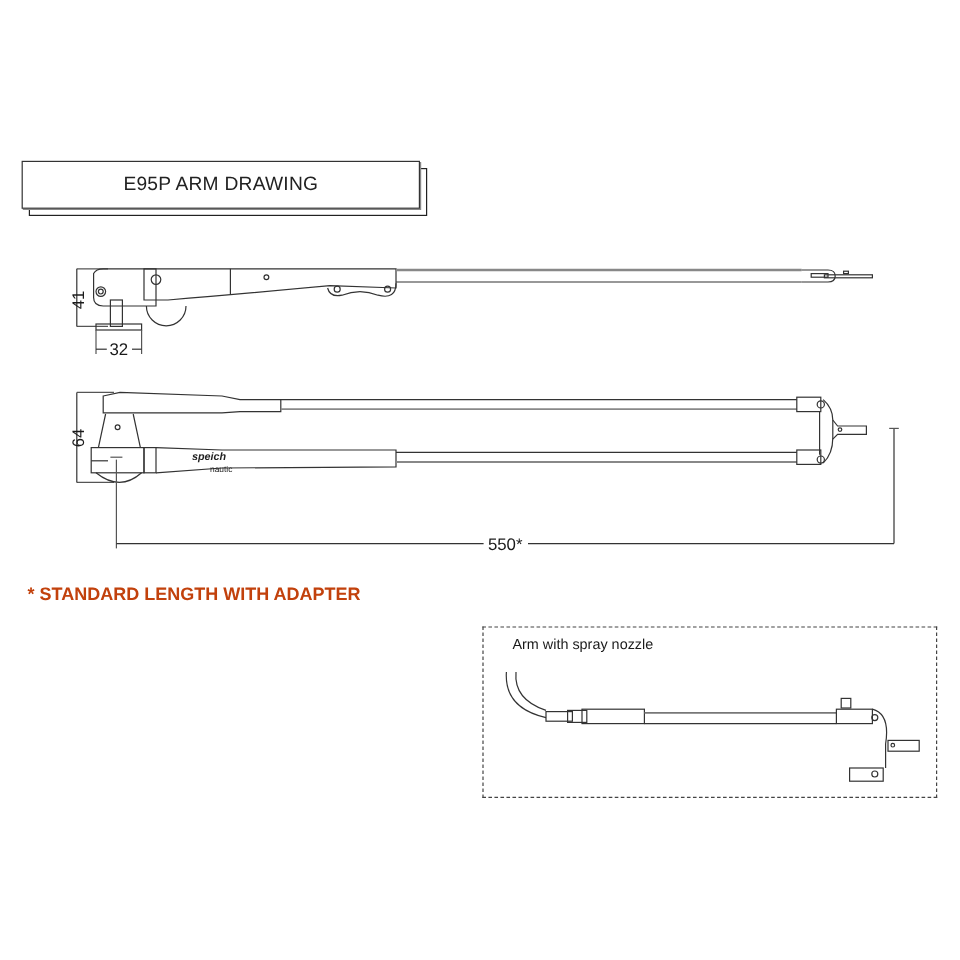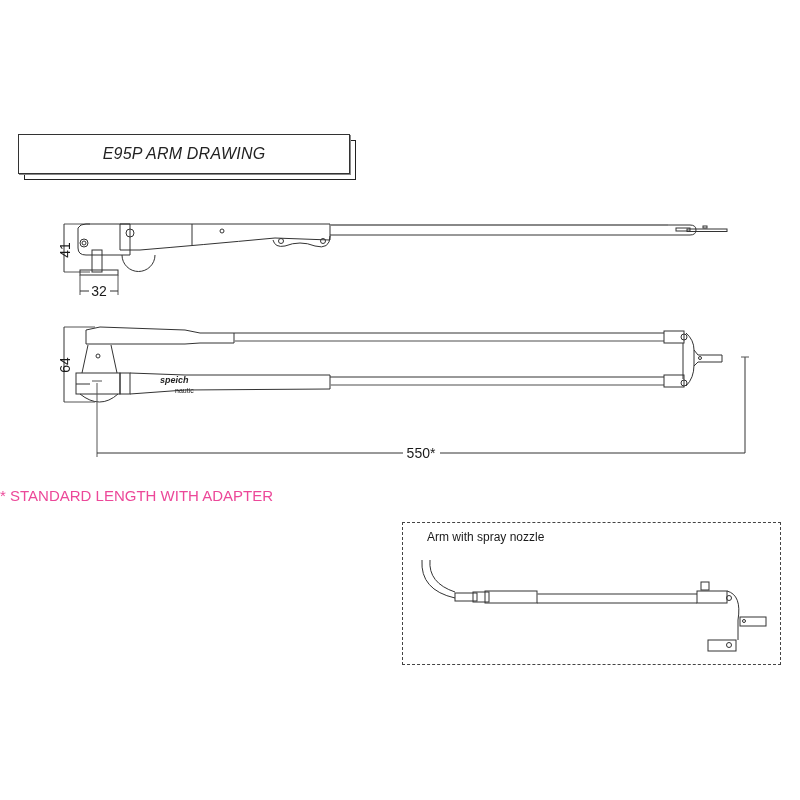--- a/index.html
+++ b/index.html
@@ -3,22 +3,22 @@
 <meta charset="utf-8">
 <style>
   html, body { margin:0; padding:0; background:#ffffff; }
   body { width:800px; height:800px; position:relative; overflow:hidden;
          font-family:"Liberation Sans", sans-serif; color:#1a1a1a; }
   .title-shadow { position:absolute; left:24px; top:140px; width:330px; height:38px;
                   border:1px solid #222; background:#fff; }
   .title-box { position:absolute; left:18px; top:134px; width:330px; height:38px;
                border:1px solid #333; background:#fff; box-shadow:1px 1px 0 #888;
                display:flex; align-items:center; justify-content:center; }
-  .title-text { font-style:italic; font-size:16px; letter-spacing:0.2px; color:#222; }
-  .footnote { position:absolute; left:0; top:487px; font-size:15px; color:#ec4899; }
+  .title-text { font-size:16px; letter-spacing:0.2px; color:#222; }
+  .footnote { position:absolute; left:23px; top:487px; font-size:15px; color:#c2410c;font-weight:bold; }
   .inset { position:absolute; left:402px; top:522px; width:377px; height:141px;
            border:1px dashed #444; }
   .inset-label { position:absolute; left:427px; top:530px; font-size:12px; color:#1a1a1a; }
   svg.draw { position:absolute; left:0; top:0; }
   .dimtext { font-family:"Liberation Sans", sans-serif; font-size:14px; fill:#1a1a1a; }
 </style>
 </head>
 <body>
 
 <div class="title-shadow"></div>

